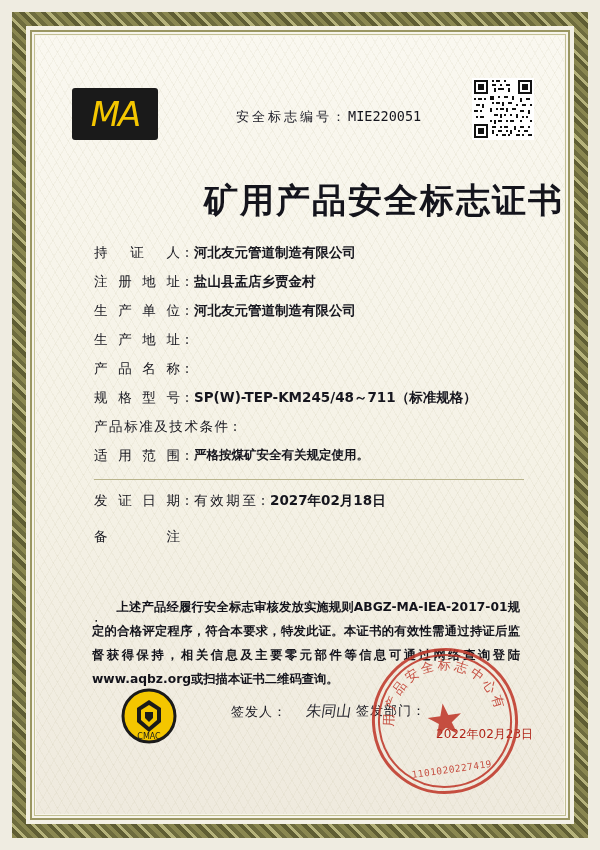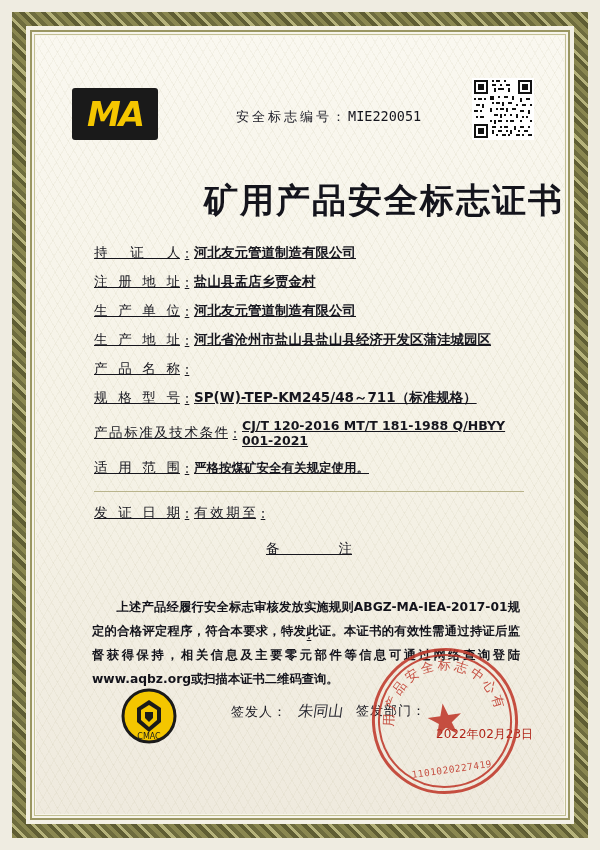--- a/index.html
+++ b/index.html
@@ -49,21 +49,21 @@
   }
 
   
   .ma-logo{
     position:absolute;left:36px;top:52px;width:86px;height:52px;
     background:#1a1a1a;border-radius:3px;
     display:flex;align-items:center;justify-content:center;
   }
   .ma-logo .txt{
     font-family:"DejaVu Sans","Liberation Sans",sans-serif;
-    font-weight:bold;font-size:34px;color:#f4c600;letter-spacing:-2px;
+    font-weight:normal;font-size:34px;color:#f4c600;letter-spacing:-2px;
     font-style:italic;
   }
   .cert-no{
     position:absolute;left:200px;top:72px;
     font-size:13px;color:#20202a;letter-spacing:1px;
   }
   .cert-no .label{letter-spacing:3px;}
   .cert-no .val{font-family:"DejaVu Sans Mono","Liberation Mono",monospace;letter-spacing:0;}
   .qr{
     position:absolute;right:30px;top:42px;width:62px;height:62px;
@@ -76,21 +76,21 @@
     font-size:34px;font-weight:bold;color:#14141c;
     letter-spacing:2px;
     font-family:"DejaVu Sans","Liberation Sans",sans-serif;
   }
 
   
   .fields{
     position:absolute;left:58px;right:40px;top:208px;
     font-size:13.5px;color:#16161e;
   }
-  .row{display:flex;align-items:center;margin-bottom:11px;text-decoration:underline;}
+  .row{display:flex;align-items:flex-start;margin-bottom:11px;}
   .lbl{
     width:86px;flex:0 0 86px;
     text-align:justify;text-align-last:justify;
     font-size:13.5px;color:#16161e;
   }
   .colon{flex:0 0 14px;text-align:center;}
   .val{flex:1;font-size:13.5px;color:#16161e;}
   .val.bold{font-weight:bold;}
   .val.small{font-size:12.5px;}
   .row.two .val{flex:0 0 auto;}
@@ -108,21 +108,21 @@
     text-indent:2em;
   }
 
   
   .cmac{
     position:absolute;left:85px;top:652px;width:56px;height:56px;
   }
   .sign-row{
     position:absolute;left:195px;top:666px;
     font-size:13px;color:#16161e;
-    display:flex;align-items:baseline;gap:8px;
+    display:flex;align-items:baseline;gap:16px;
   }
   .sign-row .k{letter-spacing:1px;}
   .sign-name{
     font-family:"DejaVu Serif","Liberation Serif",serif;
     color:#2a2a33;font-size:15px;
     transform:skewX(-8deg);
     display:inline-block;width:52px;text-align:center;
   }
   .dept{
     position:absolute;left:320px;top:666px;font-size:13px;color:#16161e;letter-spacing:1px;
@@ -278,53 +278,52 @@
 
       <div class="row">
         <span class="lbl">生产单位</span>
         <span class="colon">:</span>
         <span class="val bold">河北友元管道制造有限公司</span>
       </div>
 
       <div class="row">
         <span class="lbl">生产地址</span>
         <span class="colon">:</span>
-        <span class="val bold">河北省沧州市盐山县盐山县经济开发区蒲洼城园区</span>
       </div>
 
       <div class="row">
         <span class="lbl">产品名称</span>
         <span class="colon">:</span>
       </div>
 
       <div class="row">
         <span class="lbl">规格型号</span>
         <span class="colon">:</span>
         <span class="val bold">SP(W)-TEP-KM245/48～711（标准规格）</span>
       </div>
 
       <div class="row">
         <span class="lbl" style="width:134px;flex:0 0 134px;">产品标准及技术条件</span>
         <span class="colon">:</span>
-        <span class="val bold small">CJ/T 120-2016 MT/T 181-1988 Q/HBYY 001-2021</span>
       </div>
 
       <div class="row">
         <span class="lbl">适用范围</span>
         <span class="colon">:</span>
         <span class="val bold small">严格按煤矿安全有关规定使用。</span>
       </div>
 
       <hr class="sep">
 
       <div class="row two">
         <span class="lbl">发证日期</span>
         <span class="colon">:</span>
         <span class="lbl2">有效期至</span>
         <span class="colon">:</span>
+        <span class="val bold">2027年02月18日</span>
       </div>
 
       <div class="row" style="margin-top:18px;flex-direction:column;">
         <span class="lbl">备    注</span>
         <span class="colon">:</span>
         <span class="val bold"></span>
       </div>
 
     </div>
 

